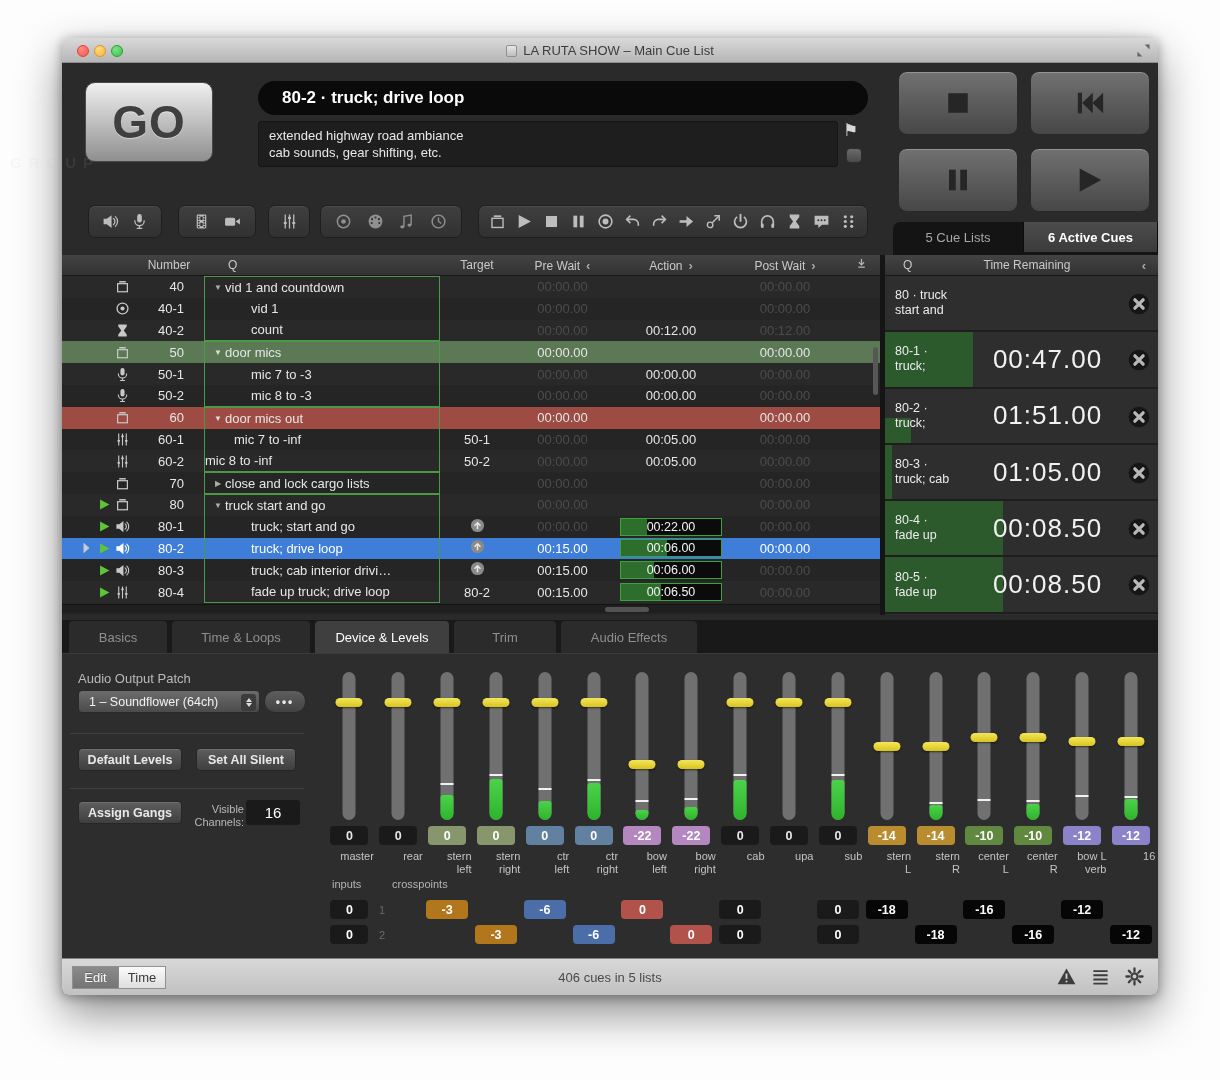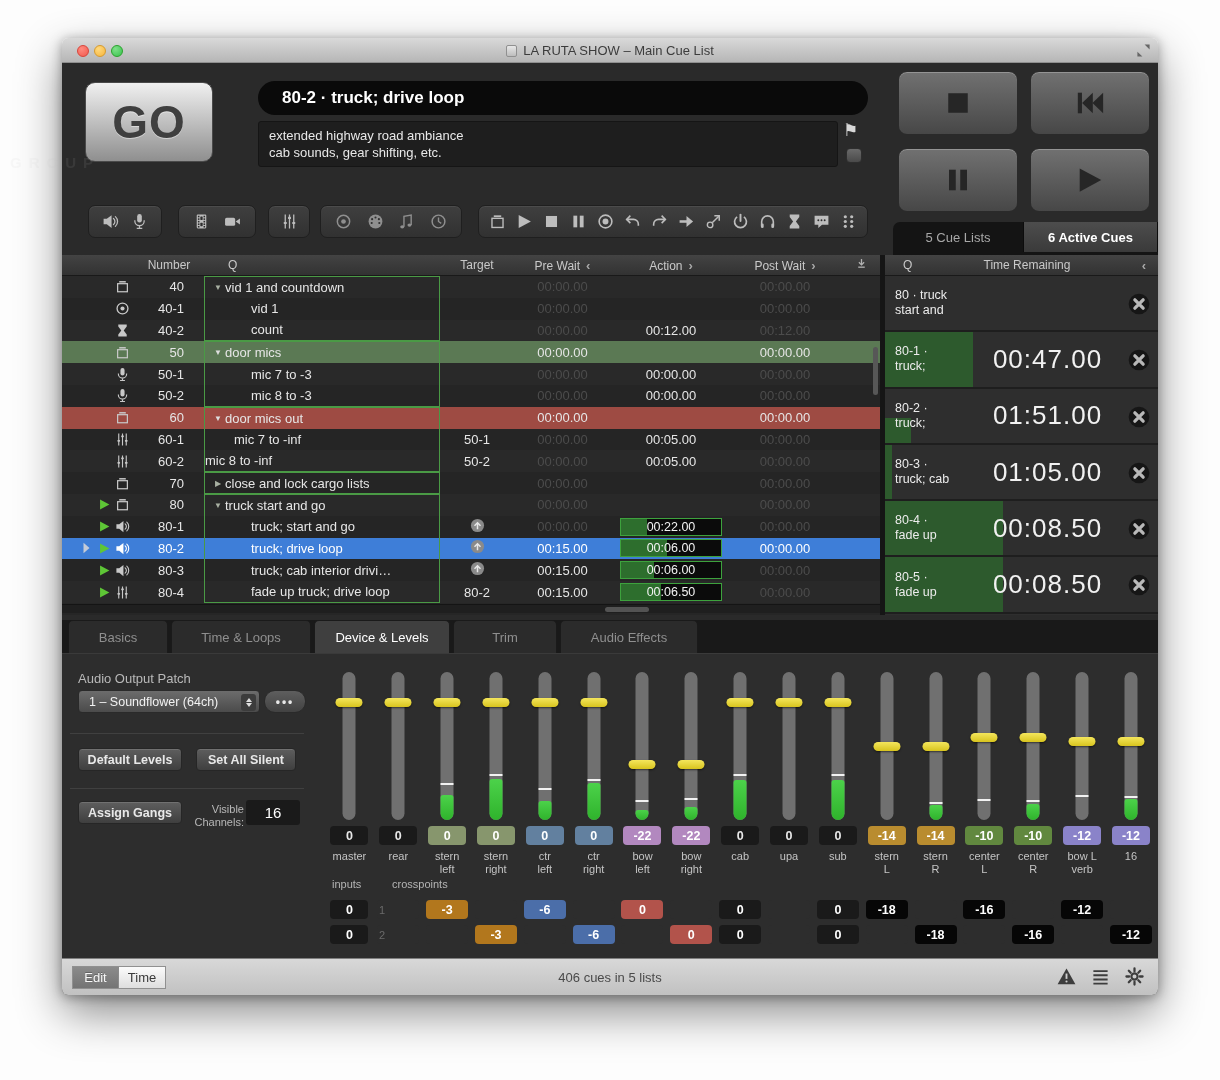--- a/index.html
+++ b/index.html
@@ -135,21 +135,21 @@
 
   .grid17{position:absolute;left:263px;display:grid;grid-template-columns:repeat(17,48.85px);}
   .fcol{position:relative;height:148px;}
   .ftrack{position:absolute;left:50%;transform:translateX(-50%);top:0;width:13px;height:148px;background:#707070;border-radius:7px;}
   .fmeter{position:absolute;left:0;bottom:0;width:13px;background:linear-gradient(#4cd24a,#2fb32c);border-radius:3px 3px 7px 7px;}
   .fpeak{position:absolute;left:0;width:13px;height:2px;background:#f2f2f2;}
   .fhandle{position:absolute;left:50%;transform:translateX(-50%);width:27px;height:9px;border-radius:4.5px;
            background:linear-gradient(#f4e65c,#d8c41e);box-shadow:0 1px 2px rgba(0,0,0,.55);}
   .vbox{width:38px;height:19px;border-radius:4px;margin:0 auto;display:flex;align-items:center;justify-content:center;
         font-size:12.5px;font-weight:bold;color:#ffffff;}
-  .flabel{font-size:11px;line-height:13px;color:#c4c4c4;text-align:center;white-space:pre-line;}
+  .flabel{font-size:11px;line-height:13px;color:#c4c4c4;text-align:right;white-space:pre-line;}
   .cb-plain{background:#1a1a1a;color:#e8e8e8;}
   .cb-sage{background:#87966d;}
   .cb-slate{background:#62809f;}
   .cb-mauve{background:#b288bf;}
   .cb-gold{background:#b98c2f;}
   .cb-green{background:#61883f;}
   .cb-violet{background:#8a83c9;}
   .cb-orange{background:#b2771d;}
   .cb-blue{background:#4b6ea9;}
   .cb-red{background:#b2534b;}

